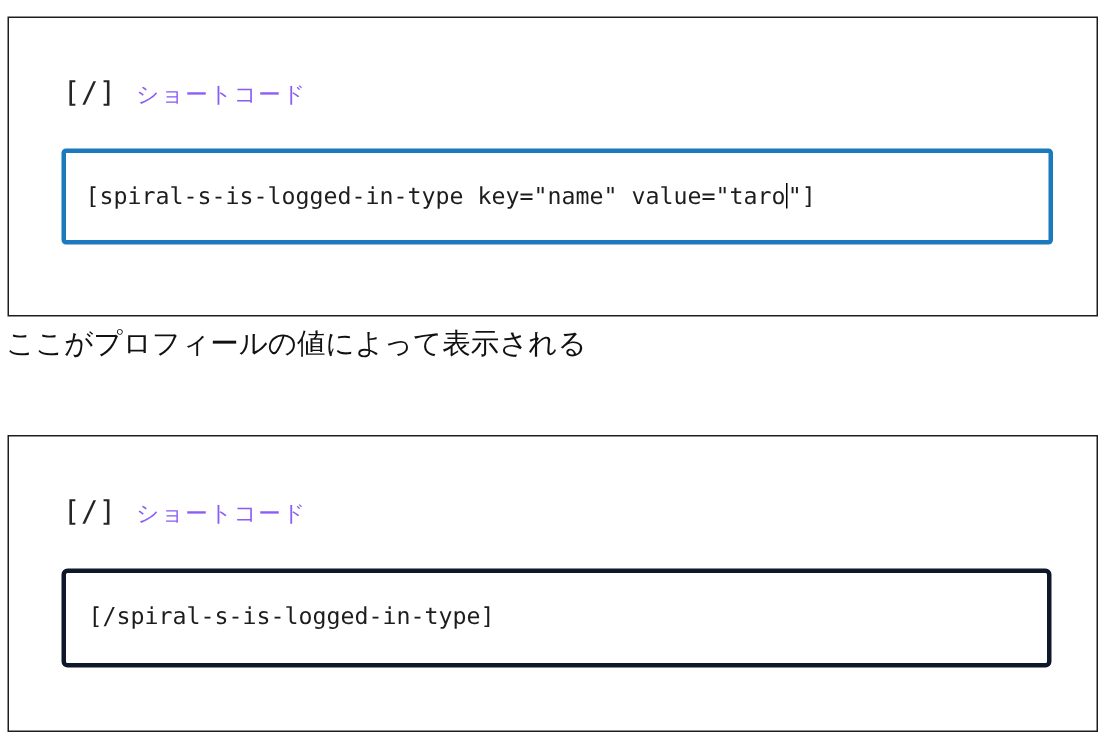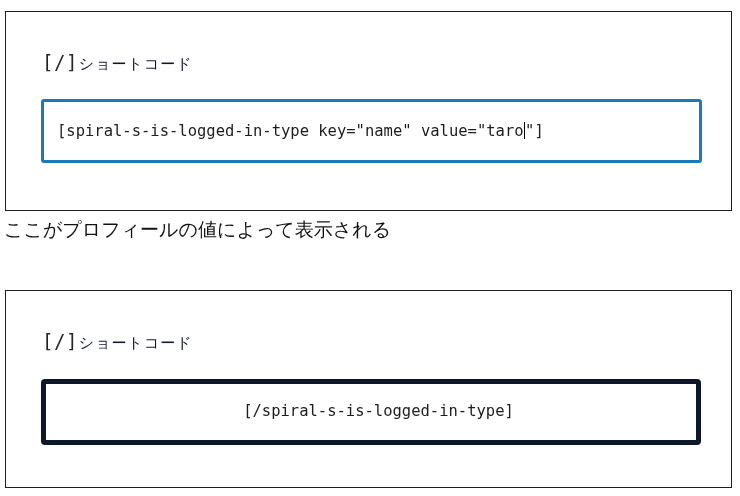--- a/index.html
+++ b/index.html
@@ -42,22 +42,22 @@
   .block-label .label-bracket {
     font-family: "DejaVu Sans Mono", "Liberation Mono", monospace;
     font-size: 19px;
     font-weight: 400;
     color: #252525;
   }
   .block-label .label-text {
     font-family: "DejaVu Sans", "Liberation Sans", sans-serif;
     font-size: 15px;
     letter-spacing: 1px;
-    color: #0f172a;
-    margin-left: 1px;
+    color: #8b5cf6;
+    margin-left: 13px;
   }
 
   
   .shortcode-input {
     position: absolute;
     left: 35px;
     box-sizing: border-box;
     background: #ffffff;
     display: flex;
     align-items: center;
@@ -67,23 +67,22 @@
     top: 87px;
     width: 661px;
     height: 64px;
     border: 3px solid #1b79bd;
     border-radius: 3px;
   }
   #input-two {
     top: 88px;
     width: 660px;
     height: 66px;
-    border: 5px solid #0f172a;
+    border: 3px solid #0f172a;
     border-radius: 4px;
-    justify-content: center;
   }
   .shortcode-text {
     font-family: "DejaVu Sans Mono", "Liberation Mono", monospace;
     font-size: 15.5px;
     color: #1d1d1d;
     white-space: pre;
     padding-left: 13px;
     letter-spacing: 0px;
     line-height: 1;
   }

